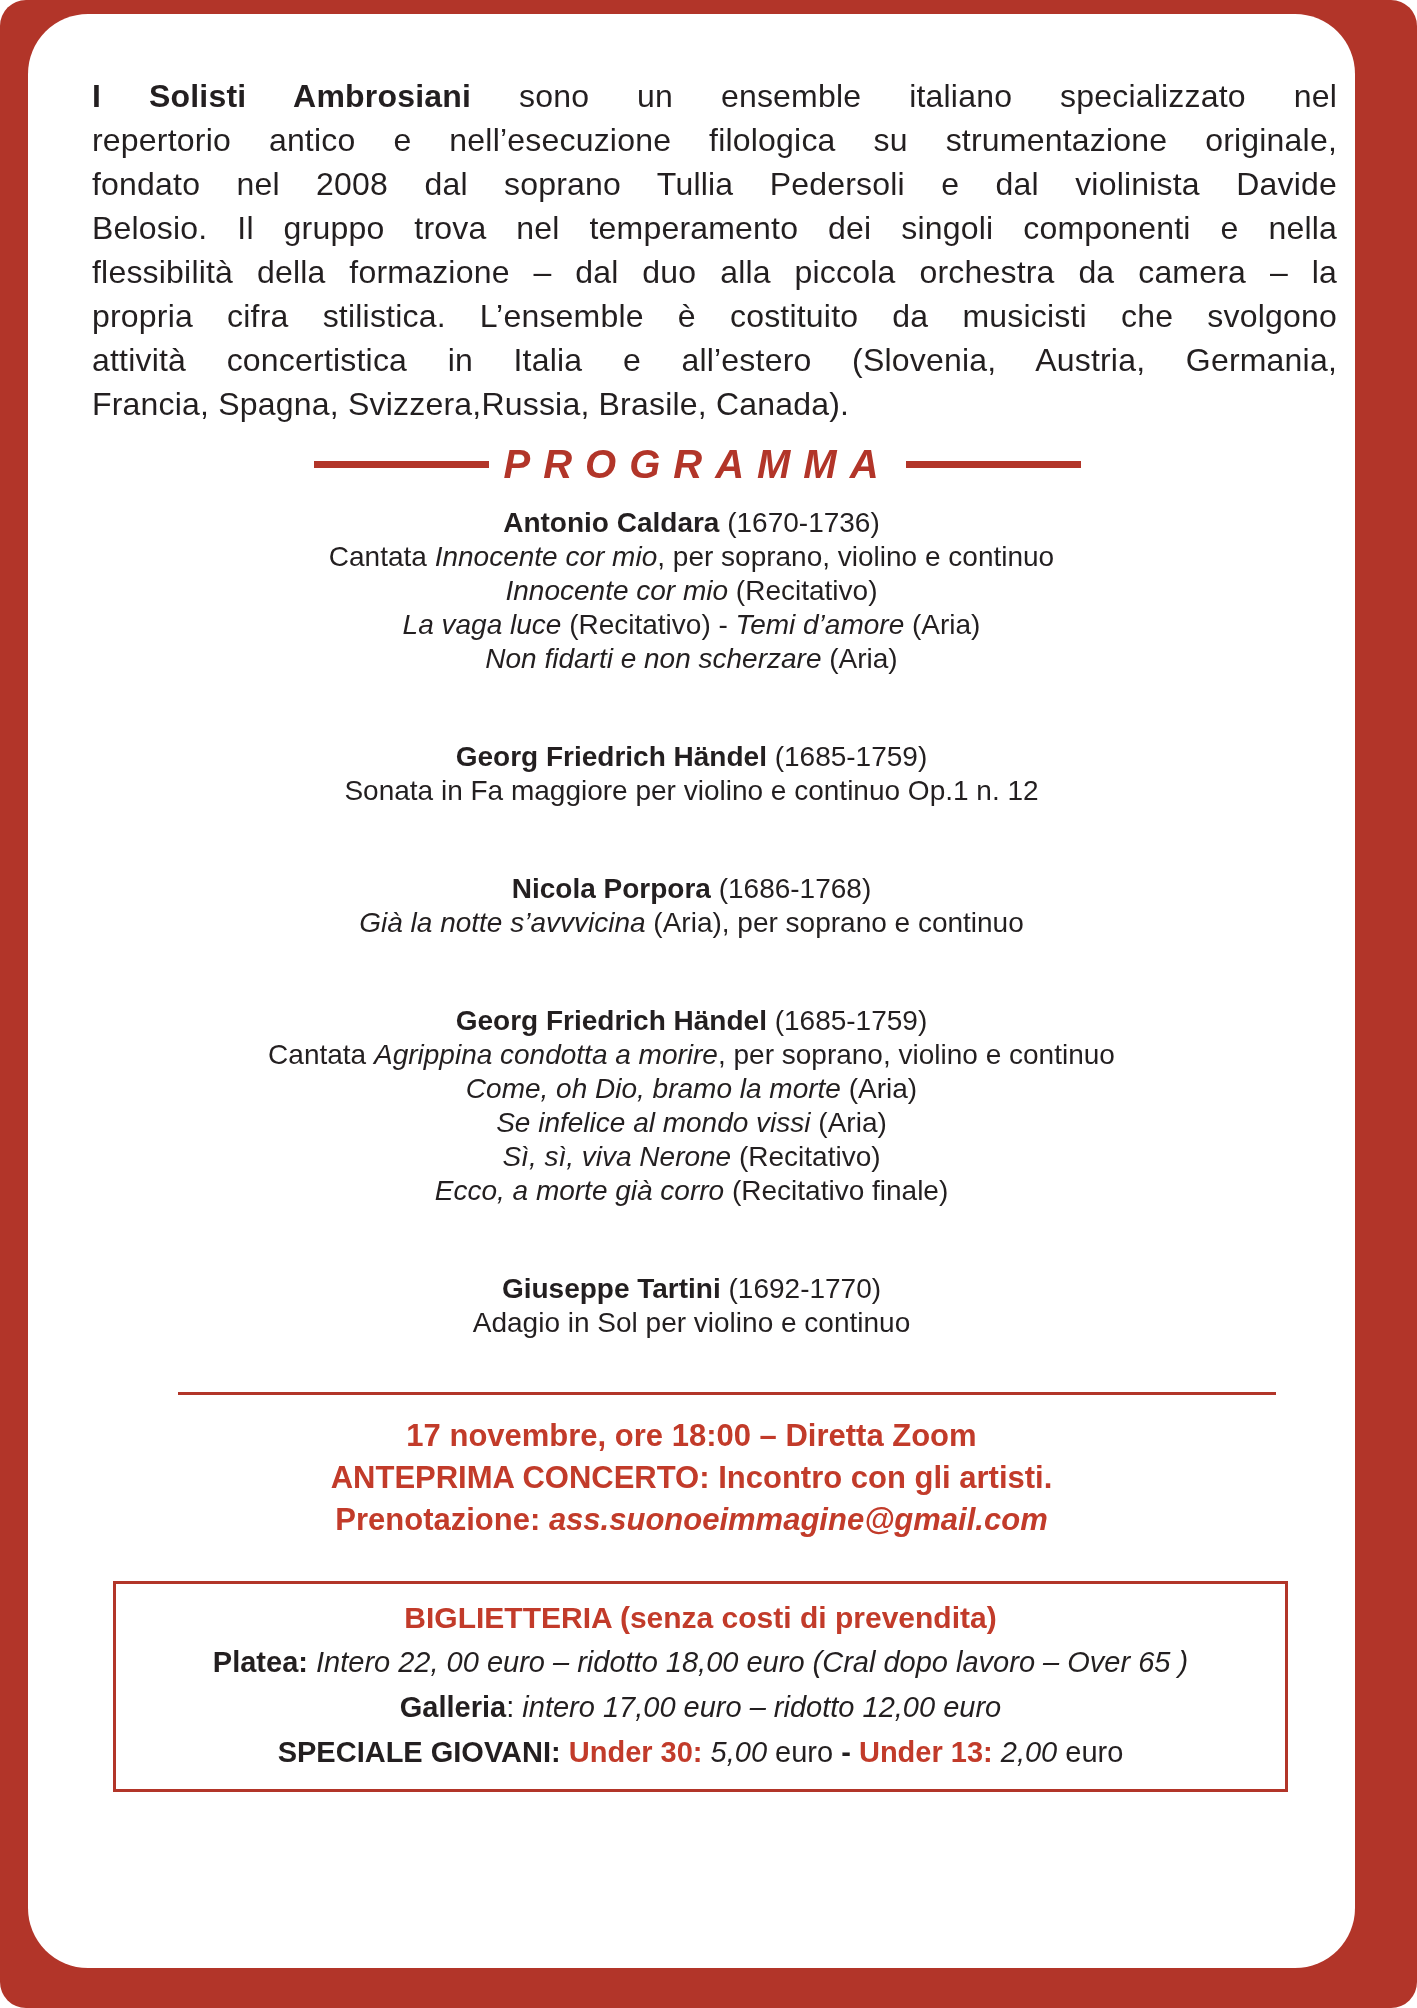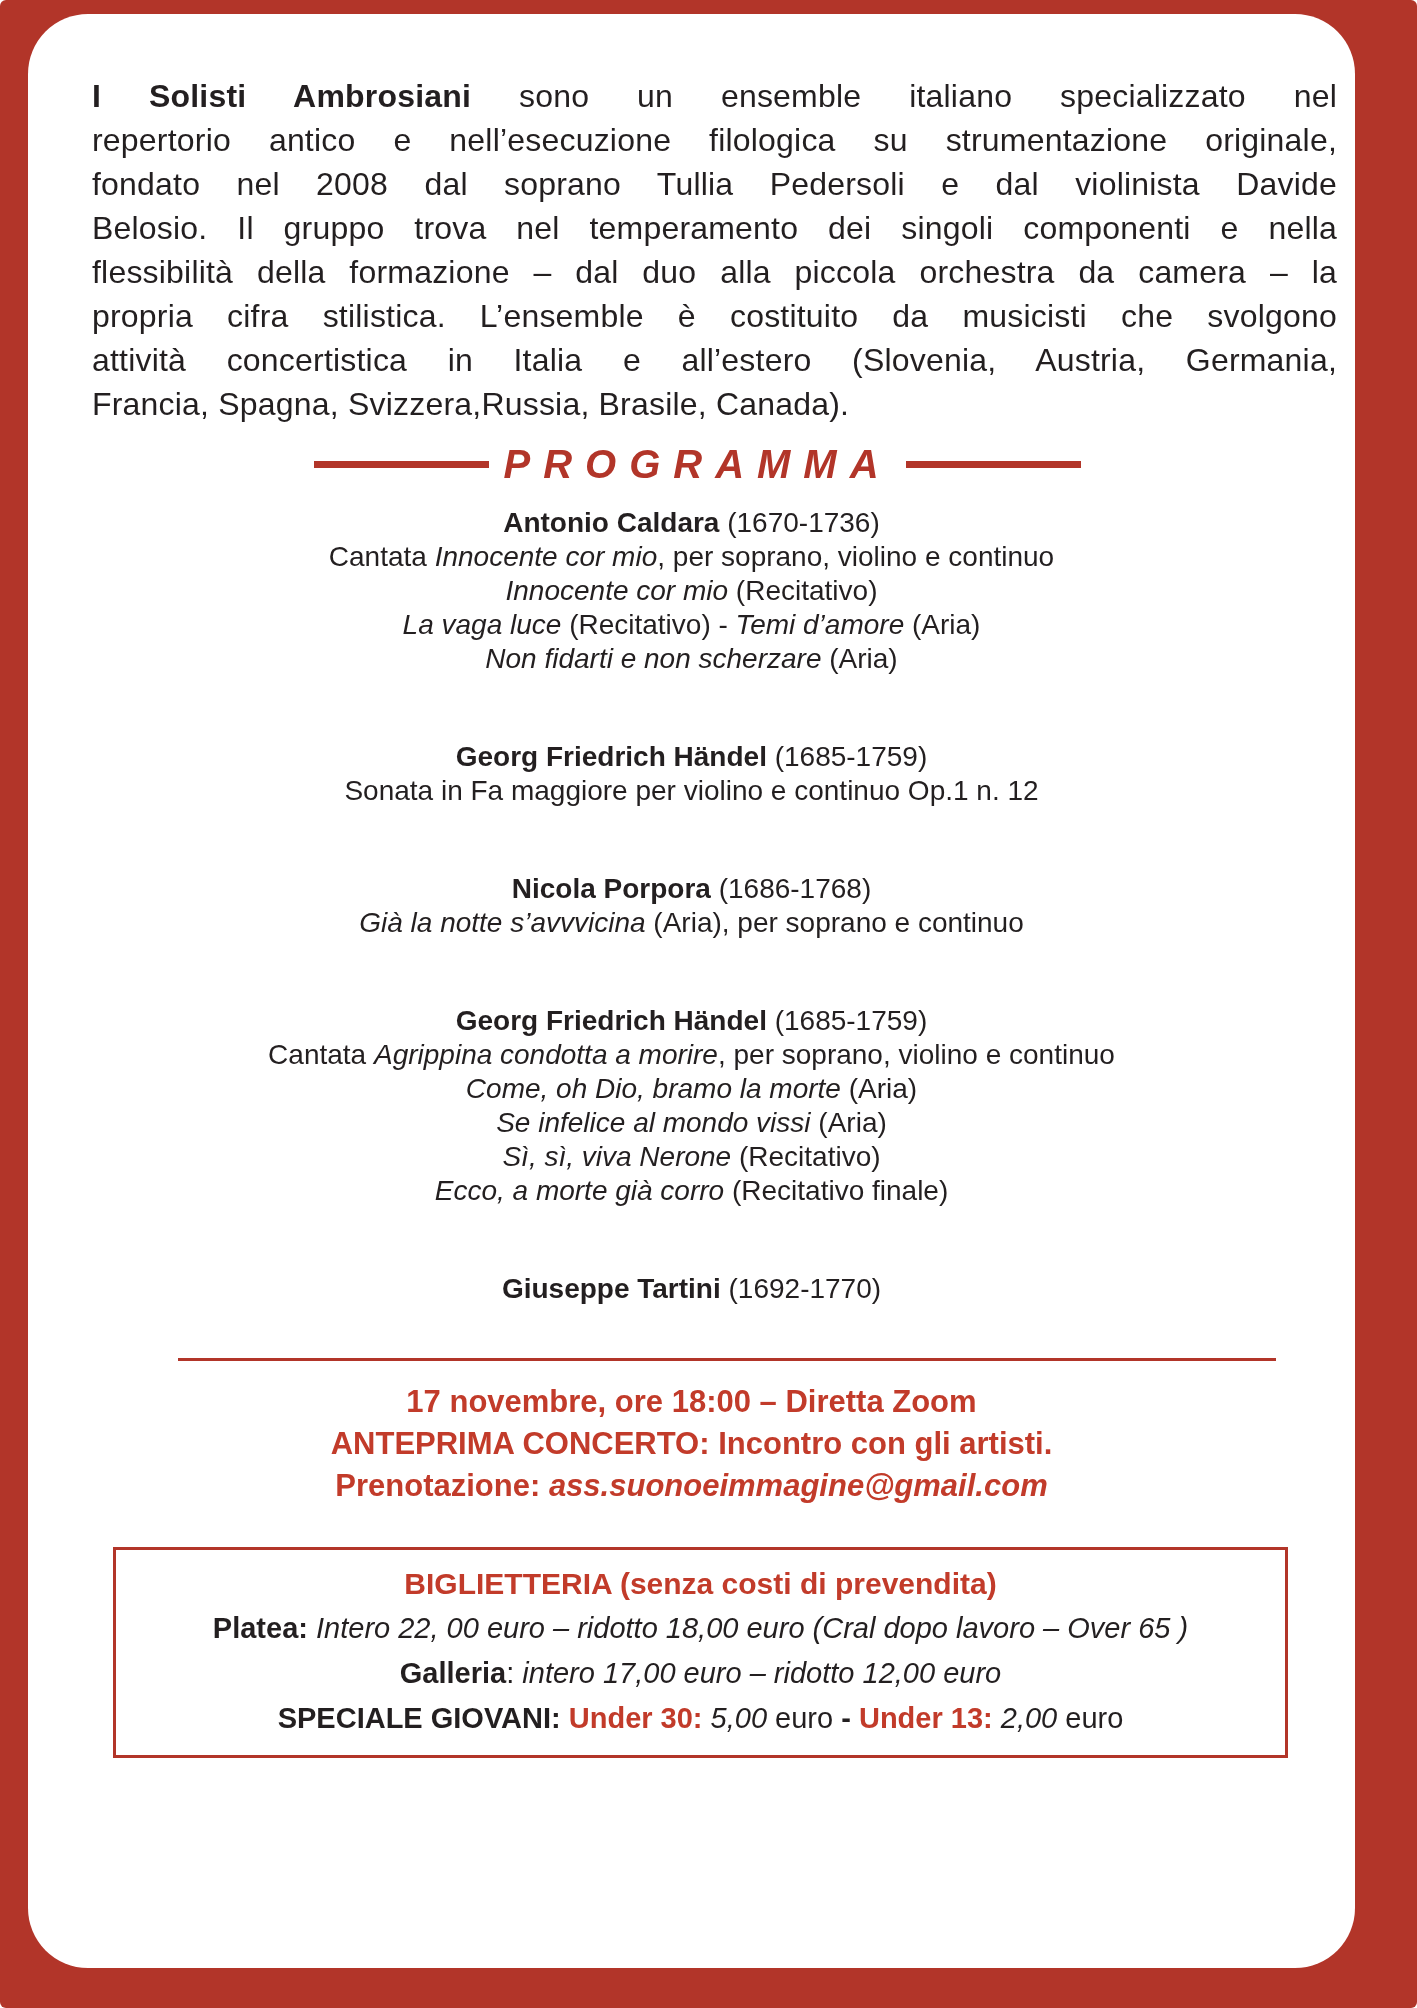--- a/index.html
+++ b/index.html
@@ -8,21 +8,21 @@
     --red-text:#c23b2a;
     --ink:#231f20;
   }
   html,body{margin:0;padding:0;}
   body{
     width:1417px;height:2008px;position:relative;background:#ffffff;
     font-family:"Liberation Sans",sans-serif;color:var(--ink);
     overflow:hidden;
   }
   .frame{
-    position:absolute;inset:0;background:var(--frame-red);border-radius:6px;
+    position:absolute;inset:0;background:var(--frame-red);border-radius:26px;
   }
   .page{
     position:absolute;left:28px;top:14px;width:1327px;height:1954px;
     background:#ffffff;border-radius:60px;overflow:hidden;
   }
   
   .intro{
     margin:60px 18px 0 64px;
     font-size:32px;line-height:44px;letter-spacing:0.2px;
   }
@@ -108,20 +108,21 @@
         <div class="block">
           <div class="line"><span class="seg bold">Georg Friedrich Händel</span><span class="seg"> (1685-1759)</span></div>
           <div class="line"><span class="seg">Cantata </span><span class="seg it">Agrippina condotta a morire</span><span class="seg">, per soprano, violino e continuo</span></div>
           <div class="line"><span class="seg it">Come, oh Dio, bramo la morte</span><span class="seg"> (Aria)</span></div>
           <div class="line"><span class="seg it">Se infelice al mondo vissi</span><span class="seg"> (Aria)</span></div>
           <div class="line"><span class="seg it">Sì, sì, viva Nerone</span><span class="seg"> (Recitativo)</span></div>
           <div class="line"><span class="seg it">Ecco, a morte già corro</span><span class="seg"> (Recitativo finale)</span></div>
         </div>
         <div class="block">
           <div class="line"><span class="seg bold">Giuseppe Tartini</span><span class="seg"> (1692-1770)</span></div>
+          <div class="line"><span class="seg">Adagio in Sol per violino e continuo</span></div>
         </div>
       </div>
 
     <div class="separator"></div>
 
     <div class="announcement">
         <div class="line"><span class="seg bold red">17 novembre, ore 18:00 – Diretta Zoom</span></div>
         <div class="line"><span class="seg bold red">ANTEPRIMA CONCERTO: Incontro con gli artisti.</span></div>
         <div class="line"><span class="seg bold red">Prenotazione: </span><span class="seg bold it red email">ass.suonoeimmagine@gmail.com</span></div>
       </div>

